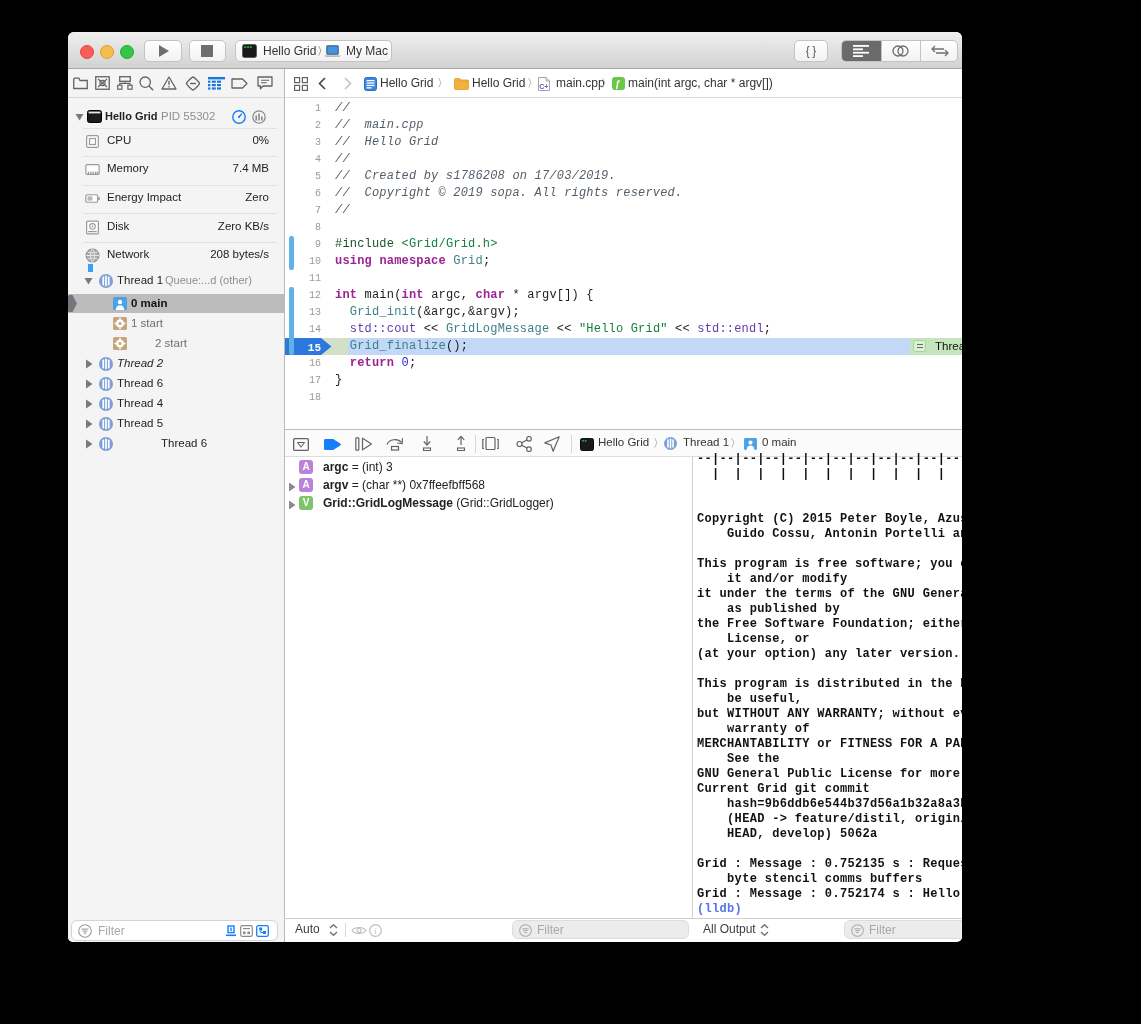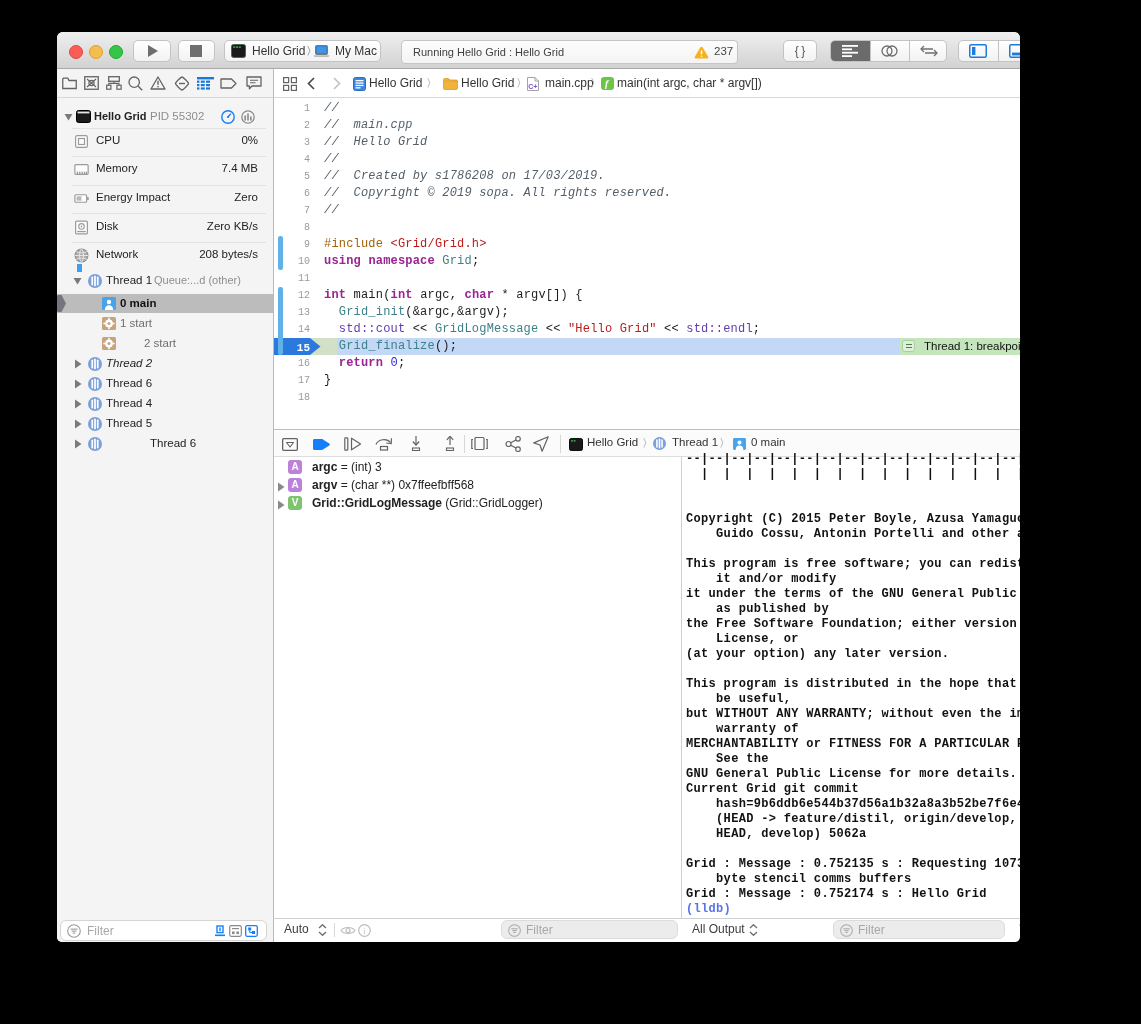--- a/index.html
+++ b/index.html
@@ -1,18 +1,18 @@
 <!DOCTYPE html>
 <html><head>
 <meta charset="utf-8">
 <style>
 html,body{margin:0;padding:0;}
 body{width:1141px;height:1024px;background:#000;position:relative;overflow:hidden;
   font-family:"Liberation Sans",sans-serif;-webkit-font-smoothing:antialiased;}
-#win{position:absolute;left:57px;top:32px;width:963px;height:910px;background:#fff;
+#win{position:absolute;left:68px;top:32px;width:894px;height:910px;background:#fff;
   border-radius:6px 6px 5px 5px;overflow:hidden;} #win span{white-space:nowrap;} #code span,#conpre span{white-space:pre;}
 
 #toolbar{position:absolute;left:0;top:0;width:1028px;height:37px;
   background:linear-gradient(#efefef,#d2d2d2);border-bottom:1px solid #a9a9a9;box-sizing:border-box;}
 .tl{position:absolute;top:13px;width:12px;height:12px;border-radius:50%;}
 .tbtn{position:absolute;top:8px;height:22px;background:linear-gradient(#ffffff,#f2f2f2);
   border:1px solid #c3c3c3;border-radius:5px;box-sizing:border-box;}
 
 #navstrip{position:absolute;left:0;top:37px;width:217px;height:29px;background:#f4f4f4;
   border-right:1px solid #b9b9b9;border-bottom:1px solid #d8d8d8;box-sizing:border-box;}
@@ -27,25 +27,25 @@
 .gic{position:absolute;left:17px;width:15px;height:15px;}
 .srow{position:absolute;left:0;width:216px;height:19px;line-height:19px;}
 
 #editor{position:absolute;left:217px;top:66px;width:811px;height:331px;background:#fff;overflow:hidden;}
 #gutternum{position:absolute;left:0px;top:2px;width:36px;text-align:right;margin:0;
   font-family:"Liberation Mono",monospace;font-size:10px;line-height:17px;color:#9a9a9a;}
 #code{position:absolute;left:50px;top:2px;margin:0;font-family:"Liberation Mono",monospace;
   font-size:12px;line-height:17px;color:#1d1d1d;letter-spacing:0.19px;}
 .cm{color:#535e68;font-style:italic;}
 .kw{color:#9b2393;font-weight:bold;}
-.str{color:#b91c1c;}
+.str{color:#15803d;}
 .fn{color:#3e8087;}
 .std{color:#5f3caf;}
 .num{color:#272ad8;}
-.pp{color:#a16207;}
+.pp{color:#14532d;}
 
 #dbgbar{position:absolute;left:217px;top:397px;width:811px;height:28px;background:#fbfbfb;
   border-top:1px solid #bdbdbd;border-bottom:1px solid #dddddd;box-sizing:border-box;
   font-size:11.5px;color:#333;}
 
 #vars{position:absolute;left:217px;top:425px;width:407px;height:461px;background:#fff;
   font-size:12px;color:#222;}
 #console{position:absolute;left:624px;top:425px;width:404px;height:461px;background:#fff;
   border-left:1px solid #cfcfcf;box-sizing:border-box;}
 #conpre{position:absolute;left:4px;top:-5px;margin:0;font-family:"Liberation Mono",monospace;
@@ -88,30 +88,20 @@
       <span style="position:absolute;left:27px;top:3px;">Hello Grid</span>
       <span style="position:absolute;left:82px;top:3px;color:#999;font-size:11px;">〉</span>
       <svg width="17" height="13" viewBox="0 0 17 13" style="position:absolute;left:88px;top:4px;">
           <rect x="2.5" y="0.5" width="12" height="9" rx="1" fill="#2f7fd0" stroke="#7a7a7a"></rect>
           <rect x="3.8" y="1.8" width="9.4" height="6.4" fill="#4694e0"></rect>
           <path d="M0.5 10.2 L16.5 10.2 L15.5 12 L1.5 12 Z" fill="#b9babc"></path>
         </svg>
       <span style="position:absolute;left:110px;top:3px;">My Mac</span>
     </div>
 
-    <div style="position:absolute;left:344px;top:8px;width:337px;height:24px;border:1px solid #c5c5c5;
-      border-radius:4px;background:linear-gradient(#fdfdfd,#f4f4f4);box-sizing:border-box;">
-      <span style="position:absolute;left:11px;top:5px;font-size:11px;color:#404040;">Running Hello Grid : Hello Grid</span>
-      <svg width="15" height="13" viewBox="0 0 15 13" style="position:absolute;left:292px;top:5px;">
-        <path d="M7.5 0.8 C8 0.8 8.4 1.1 8.7 1.6 L14.2 10.8 C14.7 11.7 14.2 12.5 13.2 12.5 L1.8 12.5 C0.8 12.5 0.3 11.7 0.8 10.8 L6.3 1.6 C6.6 1.1 7 0.8 7.5 0.8 Z" fill="#f6b21d"></path>
-        <rect x="6.8" y="4.2" width="1.5" height="4.2" rx="0.7" fill="#fff"></rect>
-          <rect x="6.8" y="9.4" width="1.5" height="1.5" rx="0.7" fill="#fff"></rect>
-      </svg>
-      <span style="position:absolute;left:312px;top:4px;font-size:11.5px;color:#444;">237</span>
-    </div>
 
     <div class="tbtn" style="left:726px;width:34px;text-align:center;font-size:12px;color:#5a5a5a;line-height:20px;">{ }</div>
 
     <div class="tbtn" style="left:773px;width:117px;padding:0;overflow:hidden;">
       <div style="position:absolute;left:0;top:0;width:39px;height:20px;background:#6b6b6b;">
         <svg width="16" height="12" viewBox="0 0 16 12" style="position:absolute;left:11px;top:4px;">
             <g fill="#fff">
               <rect y="0" width="16" height="1.8"></rect>
               <rect y="3.4" width="10" height="1.8"></rect>
               <rect y="6.8" width="16" height="1.8"></rect>

